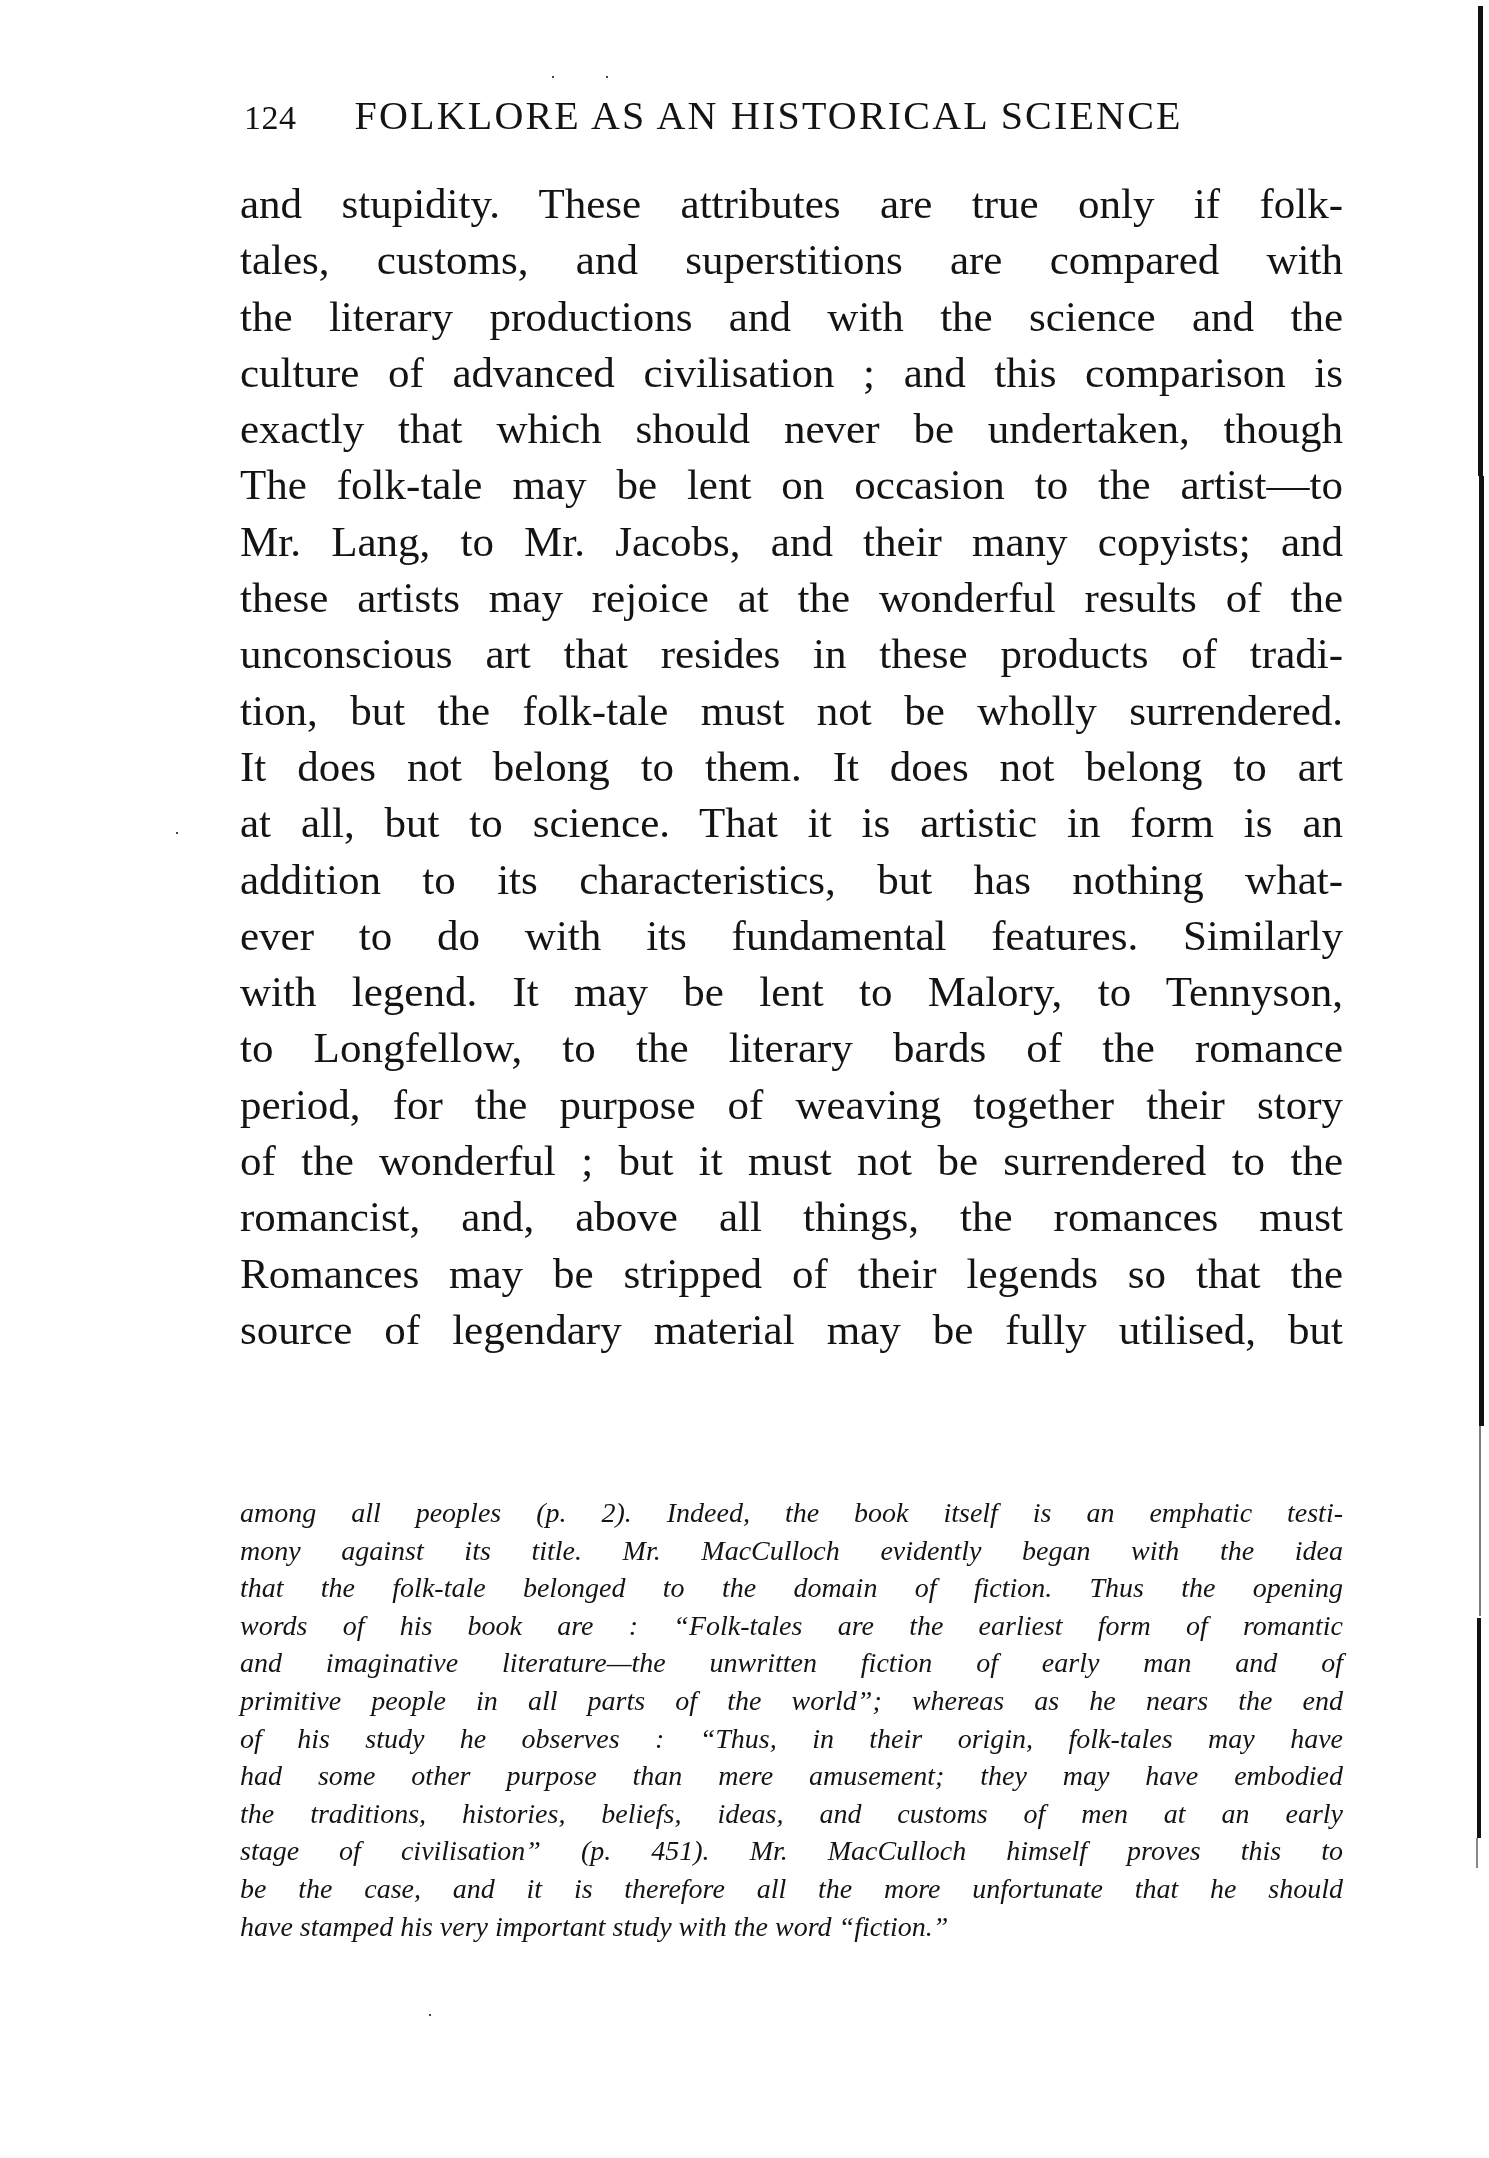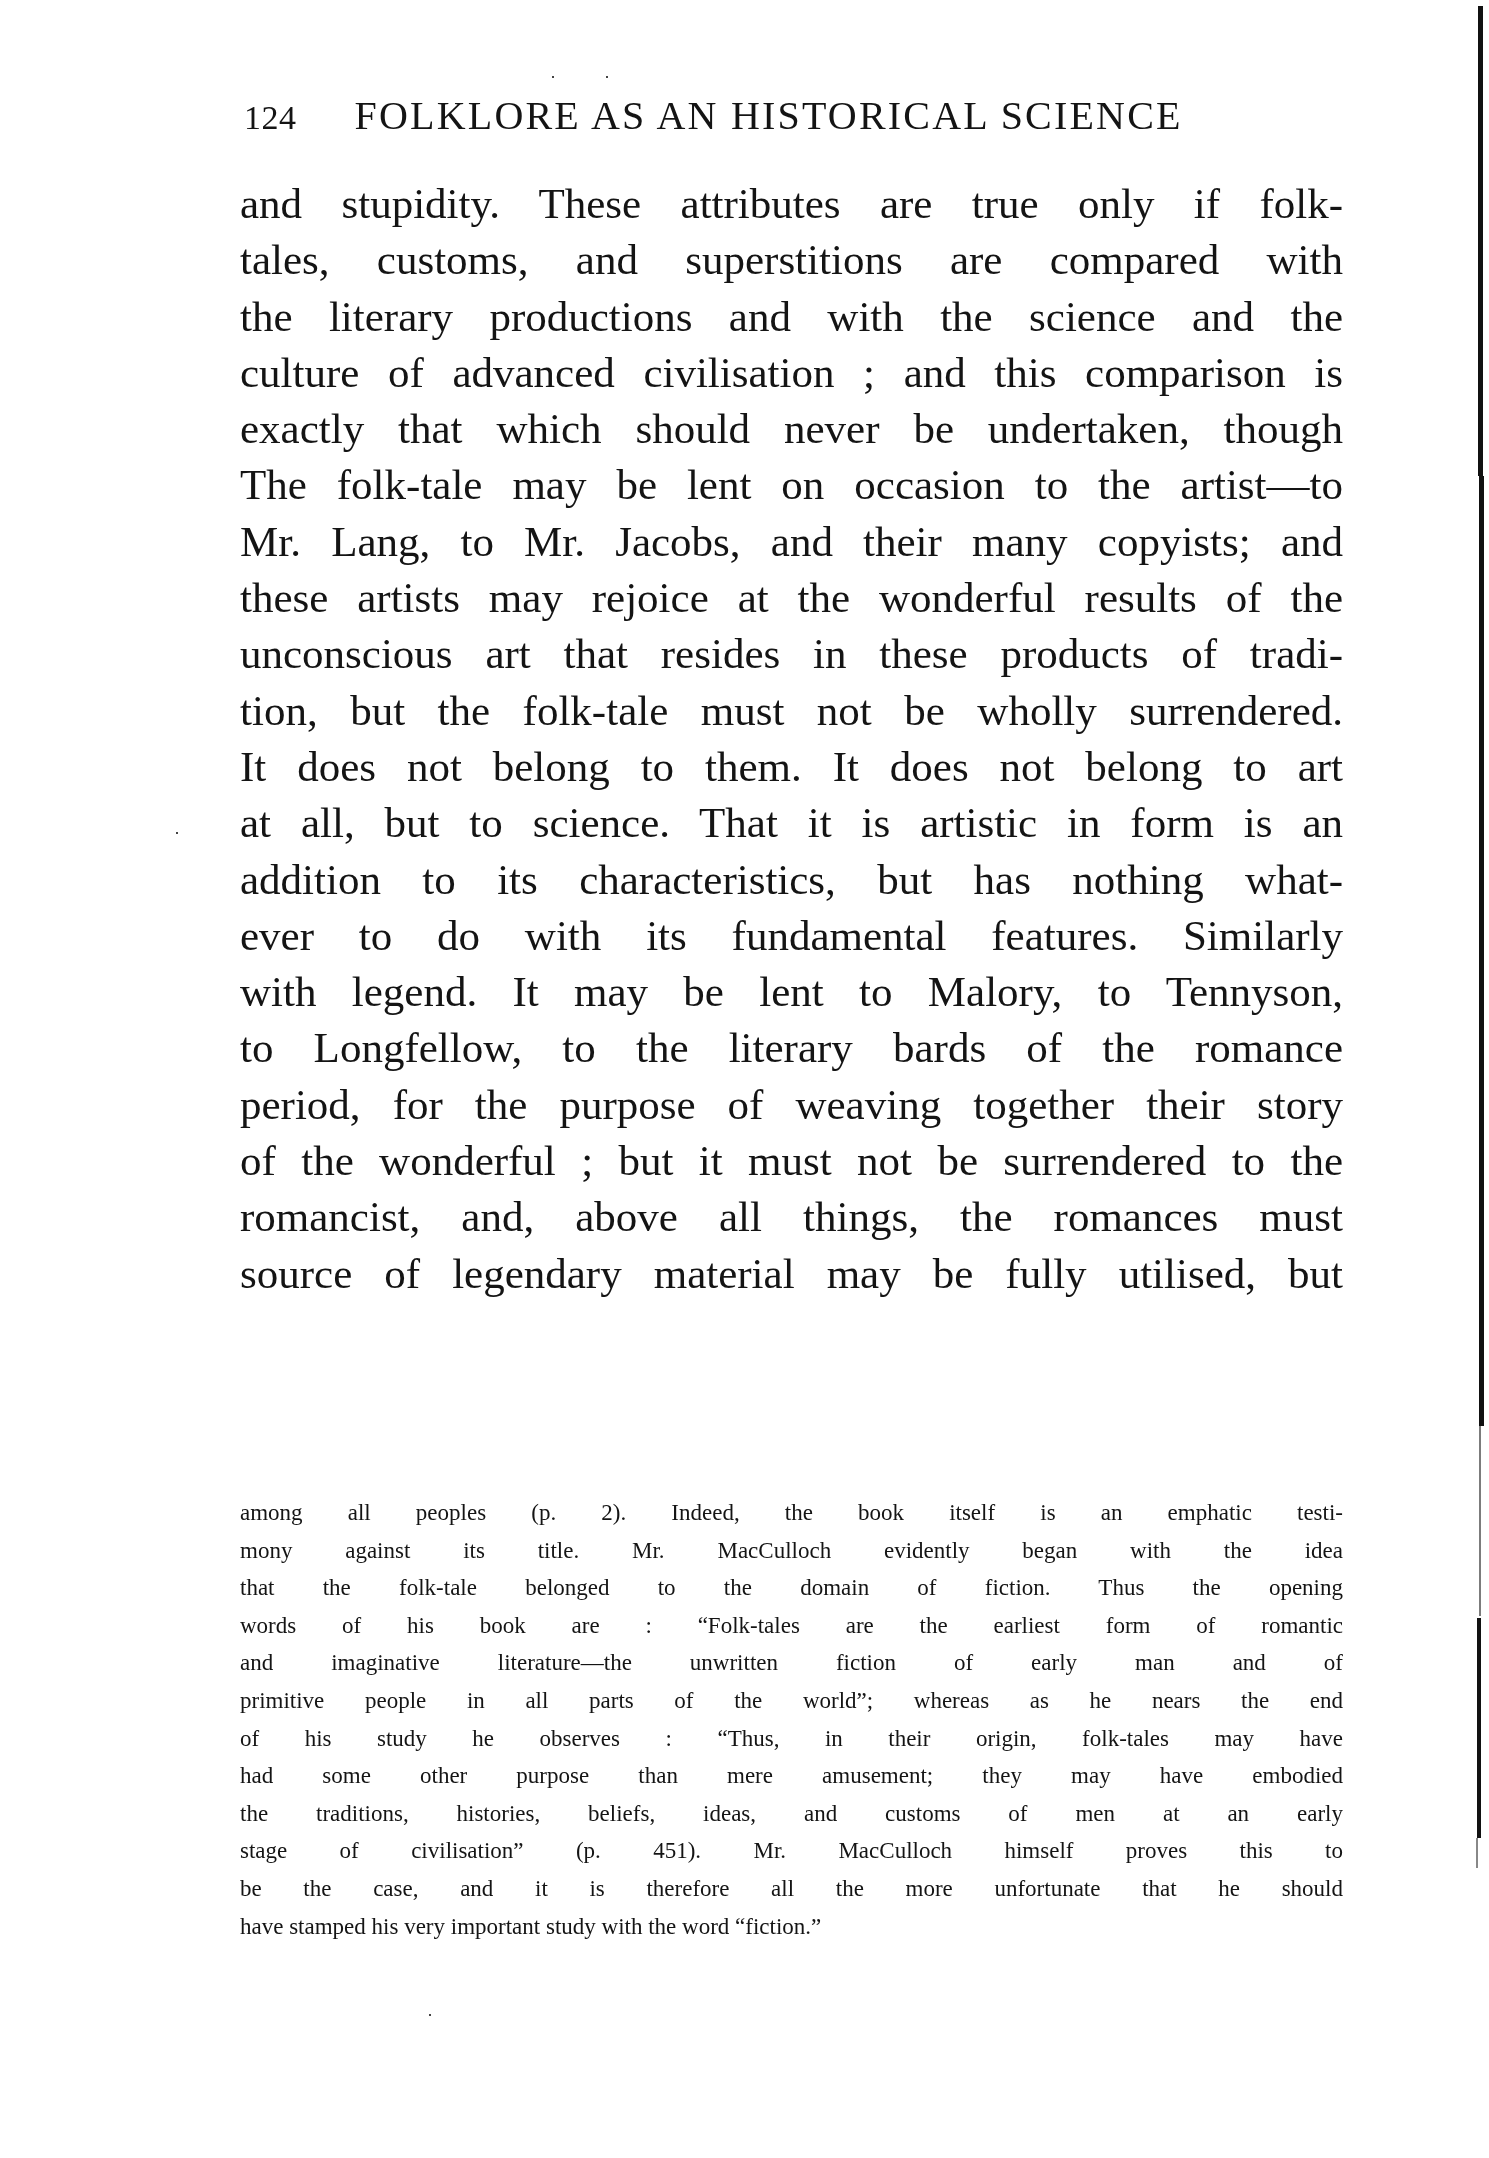--- a/index.html
+++ b/index.html
@@ -62,22 +62,23 @@
   }
   .line.last {
     text-align-last: left;
   }
   
   .footnote {
     position: absolute;
     left: 240px;
     top: 1494px;
     width: 1103px;
-    font-size: 23px;
+    font-size: 28px;
     line-height: 37.6px;
+    font-style: italic;
   }
   .footnote .line {
     height: 37.6px;
   }
   
   .edge-line {
     position: absolute;
     background: #111;
   }
   .edge-a { left: 1478px; top: 6px; width: 5px; height: 470px; }
@@ -114,20 +115,21 @@
     <span class="line">tion, but the folk-tale must not be wholly surrendered.</span>
     <span class="line">It does not belong to them.  It does not belong to art</span>
     <span class="line">at all, but to science.  That it is artistic in form is an</span>
     <span class="line">addition to its characteristics, but has nothing what-</span>
     <span class="line">ever to do with its fundamental features.  Similarly</span>
     <span class="line">with legend.  It may be lent to Malory, to Tennyson,</span>
     <span class="line">to Longfellow, to the literary bards of the romance</span>
     <span class="line">period, for the purpose of weaving together their story</span>
     <span class="line">of the wonderful ; but it must not be surrendered to the</span>
     <span class="line">romancist, and, above all things, the romances must</span>
+    <span class="line">Romances may be stripped of their legends so that the</span>
     <span class="line">source of legendary material may be fully utilised, but</span>
   </div>
 
   <div class="footnote">
     <span class="line">among all peoples (p. 2).  Indeed, the book itself is an emphatic testi-</span>
     <span class="line">mony against its title.  Mr. MacCulloch evidently began with the idea</span>
     <span class="line">that the folk-tale belonged to the domain of fiction.  Thus the opening</span>
     <span class="line">words of his book are : “Folk-tales are the earliest form of romantic</span>
     <span class="line">and imaginative literature—the unwritten fiction of early man and of</span>
     <span class="line">primitive people in all parts of the world”; whereas as he nears the end</span>

